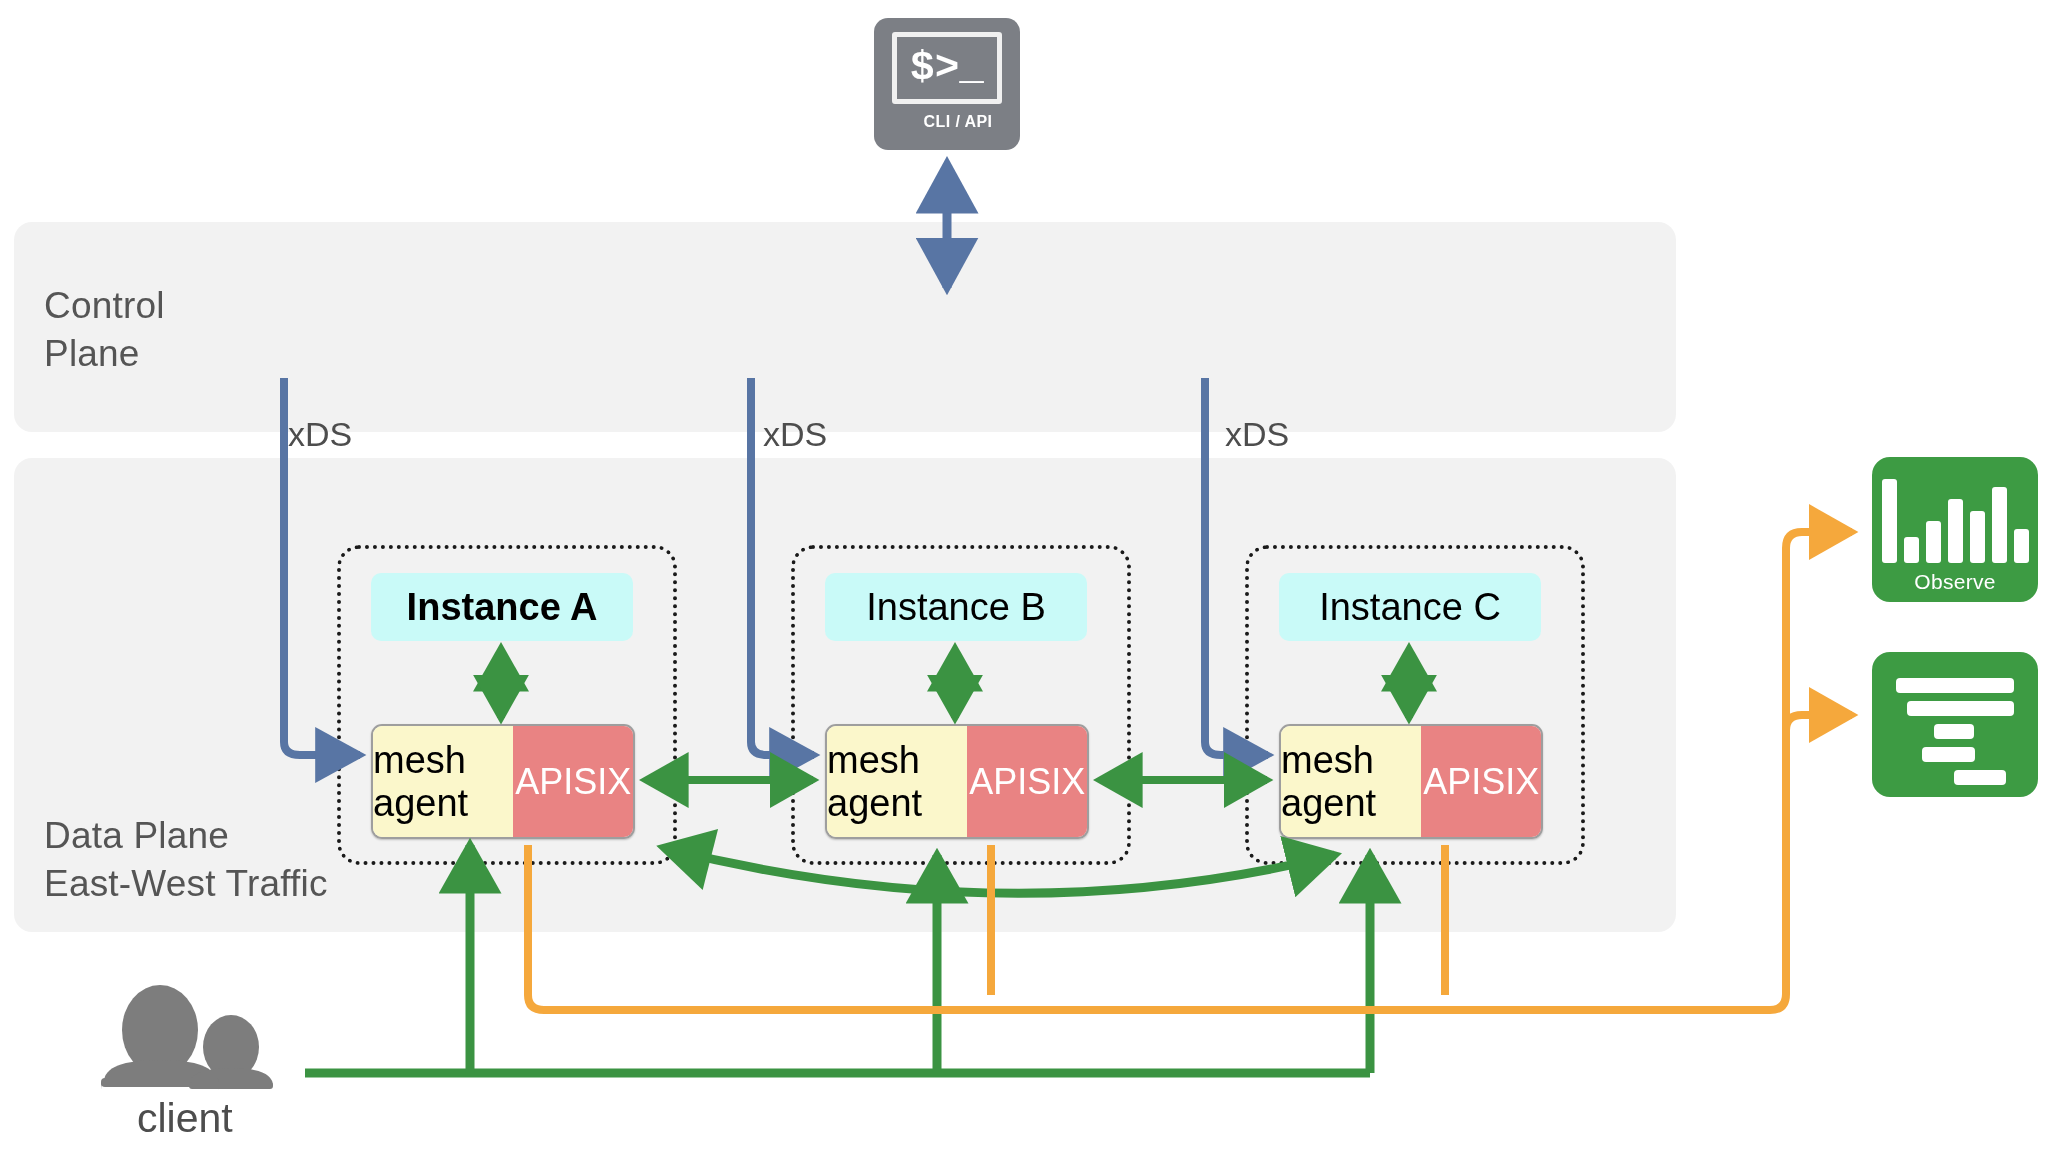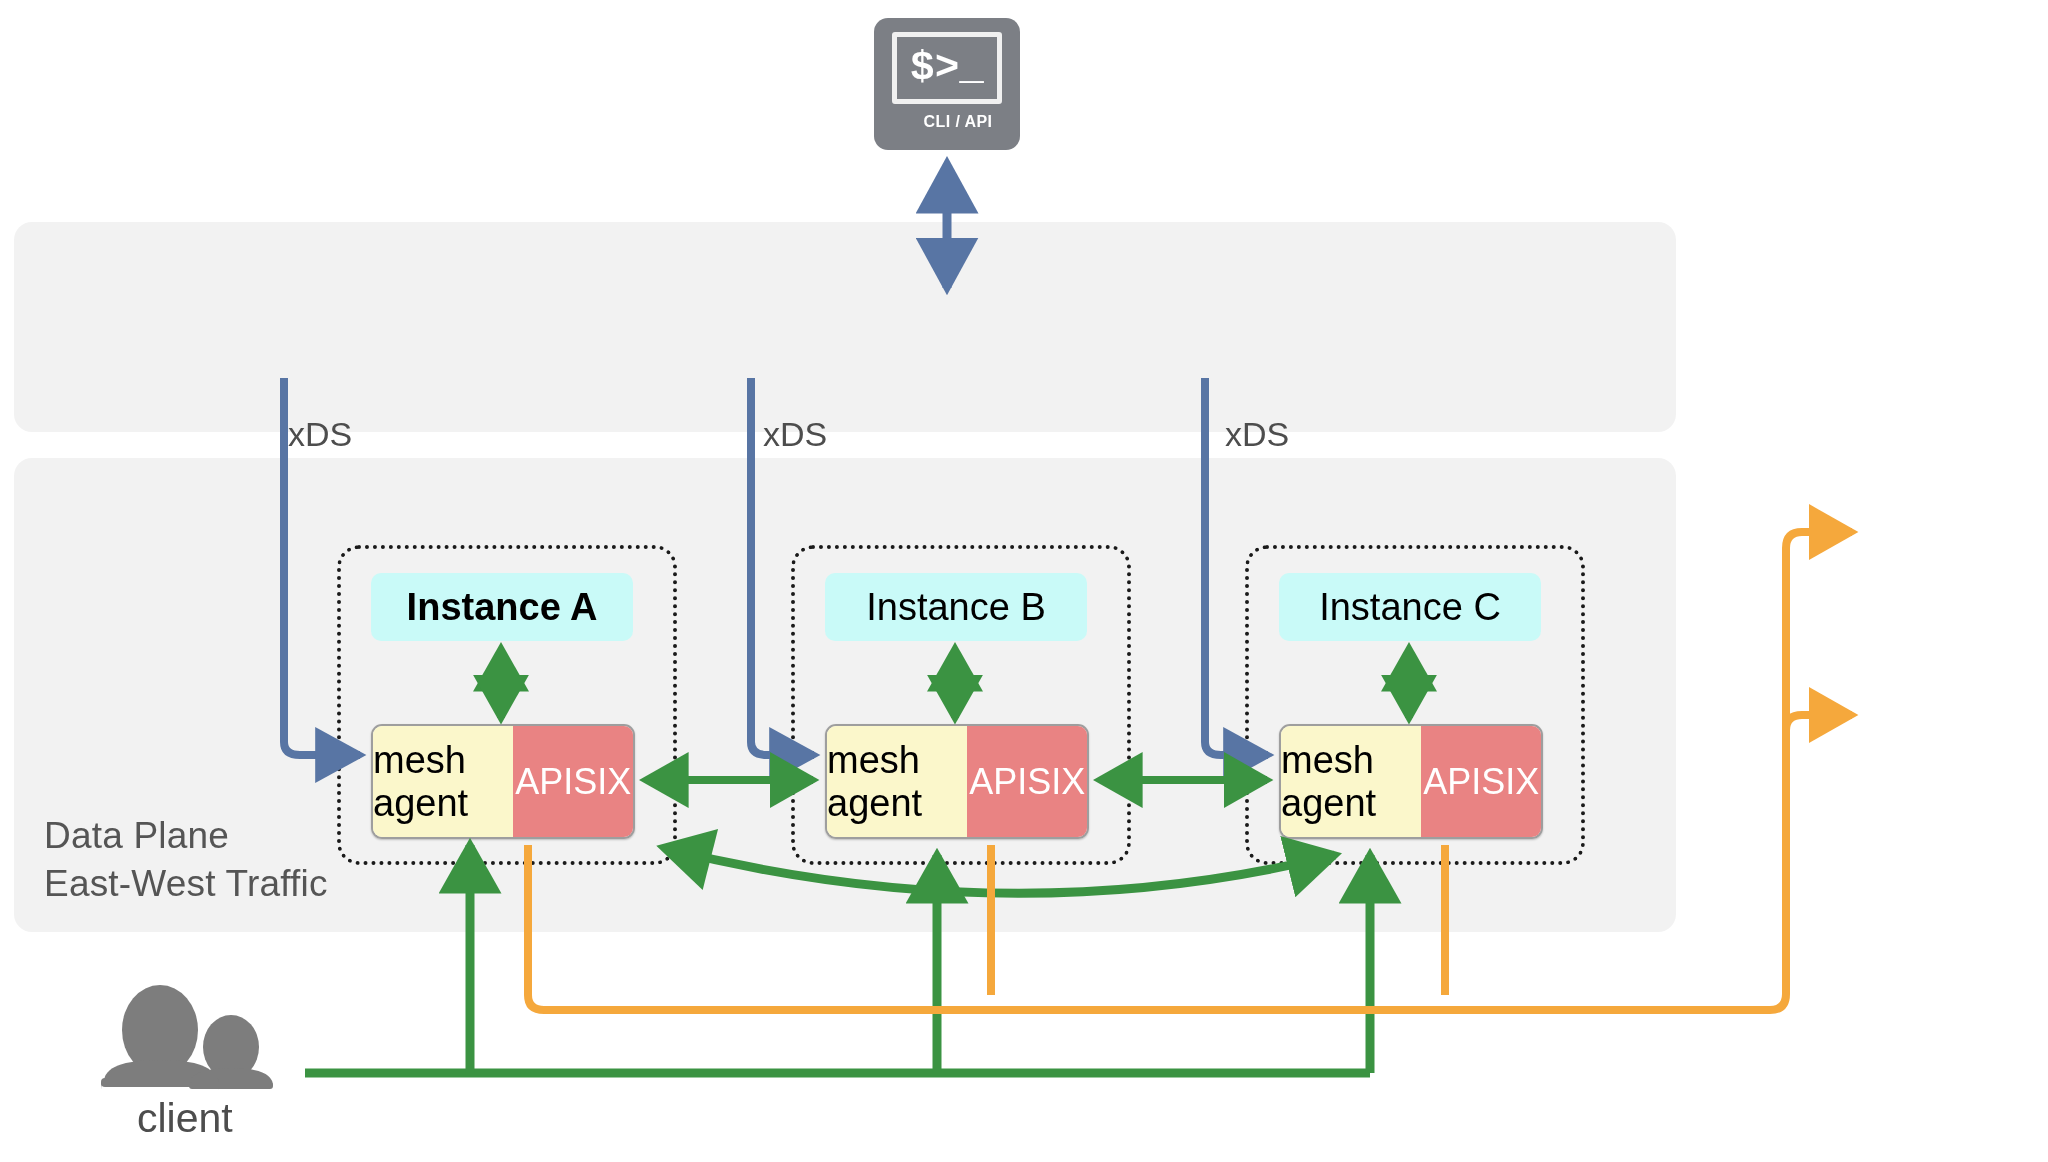--- a/index.html
+++ b/index.html
@@ -58,20 +58,22 @@
   .client-label{position:absolute;color:#4d4d4d;font-size:41px;}
 </style>
 </head>
 <body>
 
 <div id="stage">
 
   <div class="node panel" style="left:14px;top:222px;width:1662px;height:210px;"></div>
   <div class="node panel" style="left:14px;top:458px;width:1662px;height:474px;"></div>
 
+  <div class="plane-label" style="left:44px;top:282px;width:260px;">Control
+Plane</div>
   <div class="plane-label" style="left:44px;top:812px;width:420px;">Data Plane
 East-West Traffic</div>
 
   <div class="node cli-box" style="left:874px;top:18px;width:146px;height:132px;">
     <div class="cli-term">
       <div class="cli-glyph">$&gt;_</div>
     </div>
     <div class="cli-caption">CLI / API</div>
   </div>
 
@@ -112,21 +114,43 @@
   </div>
   <div class="node agent" style="left:1279px;top:724px;width:264px;height:115px;">
     <div class="agent-top">
       <span>mesh agent</span>
     </div>
     <div class="agent-bot">
       <span>APISIX</span>
     </div>
   </div>
 
-
+  <div class="node obs-tile" style="left:1872px;top:457px;width:166px;height:145px;">
+    <div class="bars" id="observe-bars">
+        <i style="height: 84px;"></i>
+        <i style="height: 26px;"></i>
+        <i style="height: 42px;"></i>
+        <i style="height: 64px;"></i>
+        <i style="height: 52px;"></i>
+        <i style="height: 76px;"></i>
+        <i style="height: 34px;"></i>
+      </div>
+    <div class="obs-caption" style="margin-top:7px;">Observe</div>
+  </div>
+
+  <div class="node obs-tile" style="left:1872px;top:652px;width:166px;height:145px;">
+    <div class="trace-rows" id="trace-rows">
+        <i style="width: 118px; margin-left: 0px;"></i>
+        <i style="width: 107px; margin-left: 11px;"></i>
+        <i style="width: 40px; margin-left: 38px;"></i>
+        <i style="width: 53px; margin-left: 26px;"></i>
+        <i style="width: 52px; margin-left: 58px;"></i>
+      </div>
+    <div class="obs-caption" style="margin-top:2px;">Trace</div>
+  </div>
 
   <div class="client-label" style="left:137px;top:1095px;">client</div>
 
   <svg class="svglayer" viewBox="0 0 2048 1162">
     <defs>
       <marker id="mBlue" markerWidth="7" markerHeight="7" refX="5.6" refY="3.5" orient="auto" markerUnits="strokeWidth">
         <path d="M0,0 L6.4,3.5 L0,7 Z" fill="#5875a4"></path>
       </marker>
       <marker id="mBlueRev" markerWidth="7" markerHeight="7" refX="1" refY="3.5" orient="auto" markerUnits="strokeWidth">
         <path d="M6.4,0 L0,3.5 L6.4,7 Z" fill="#5875a4"></path>

